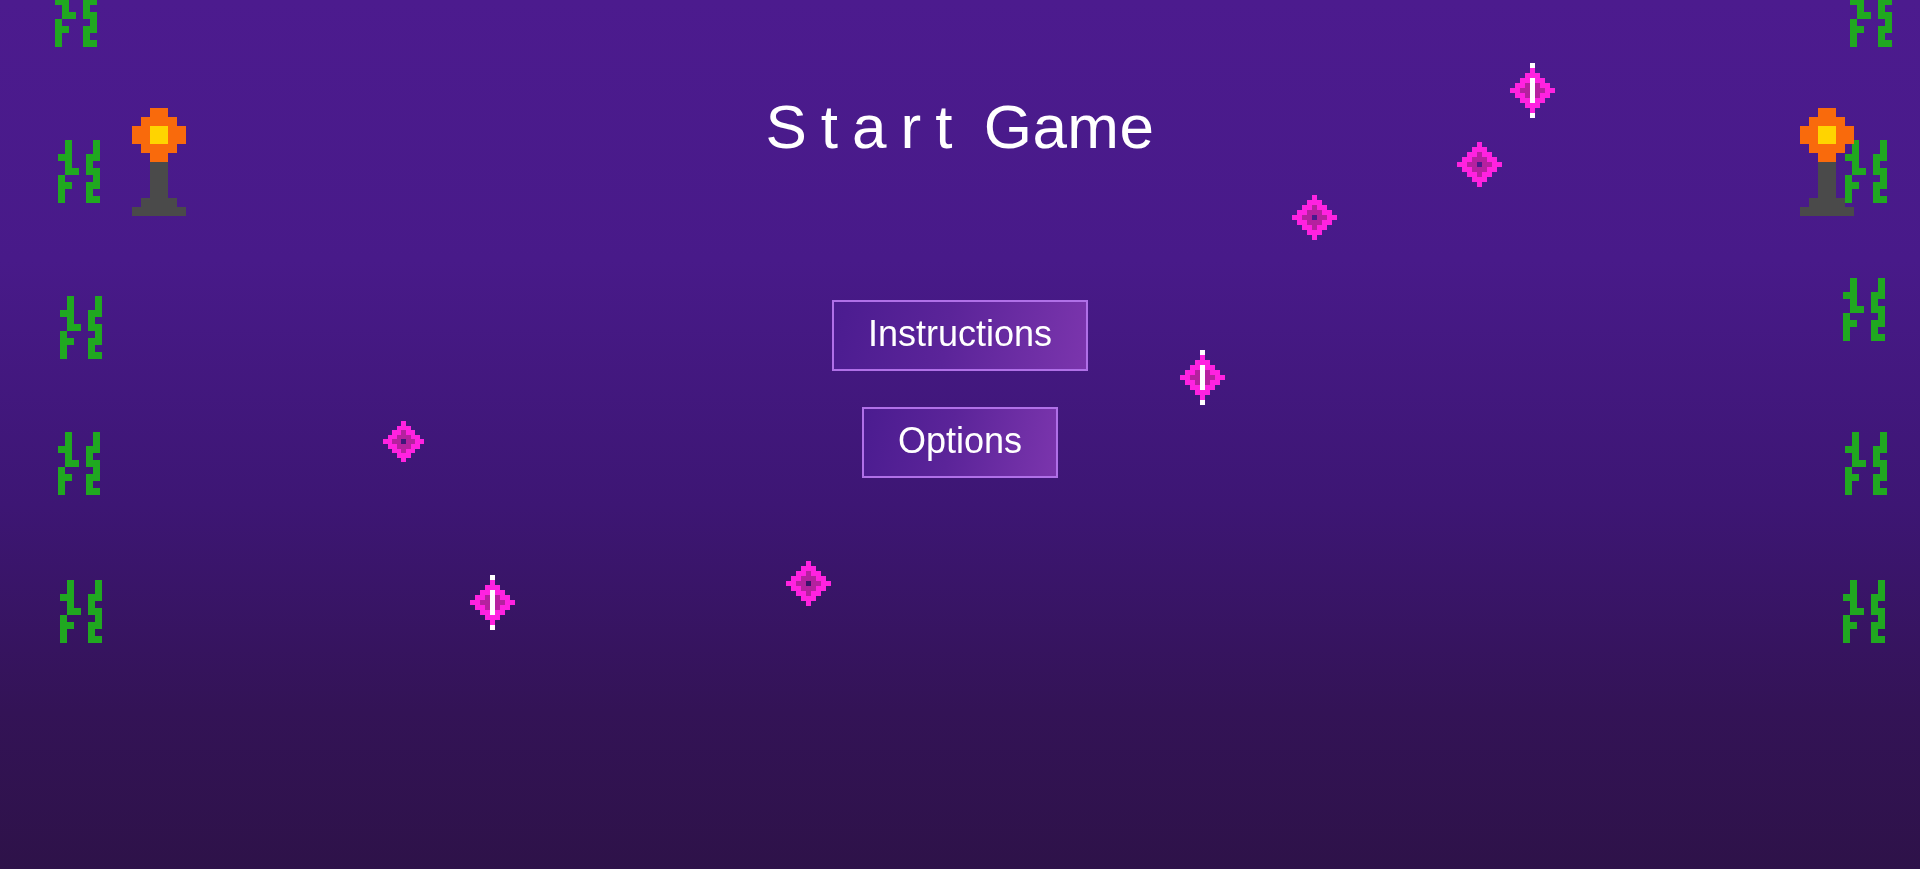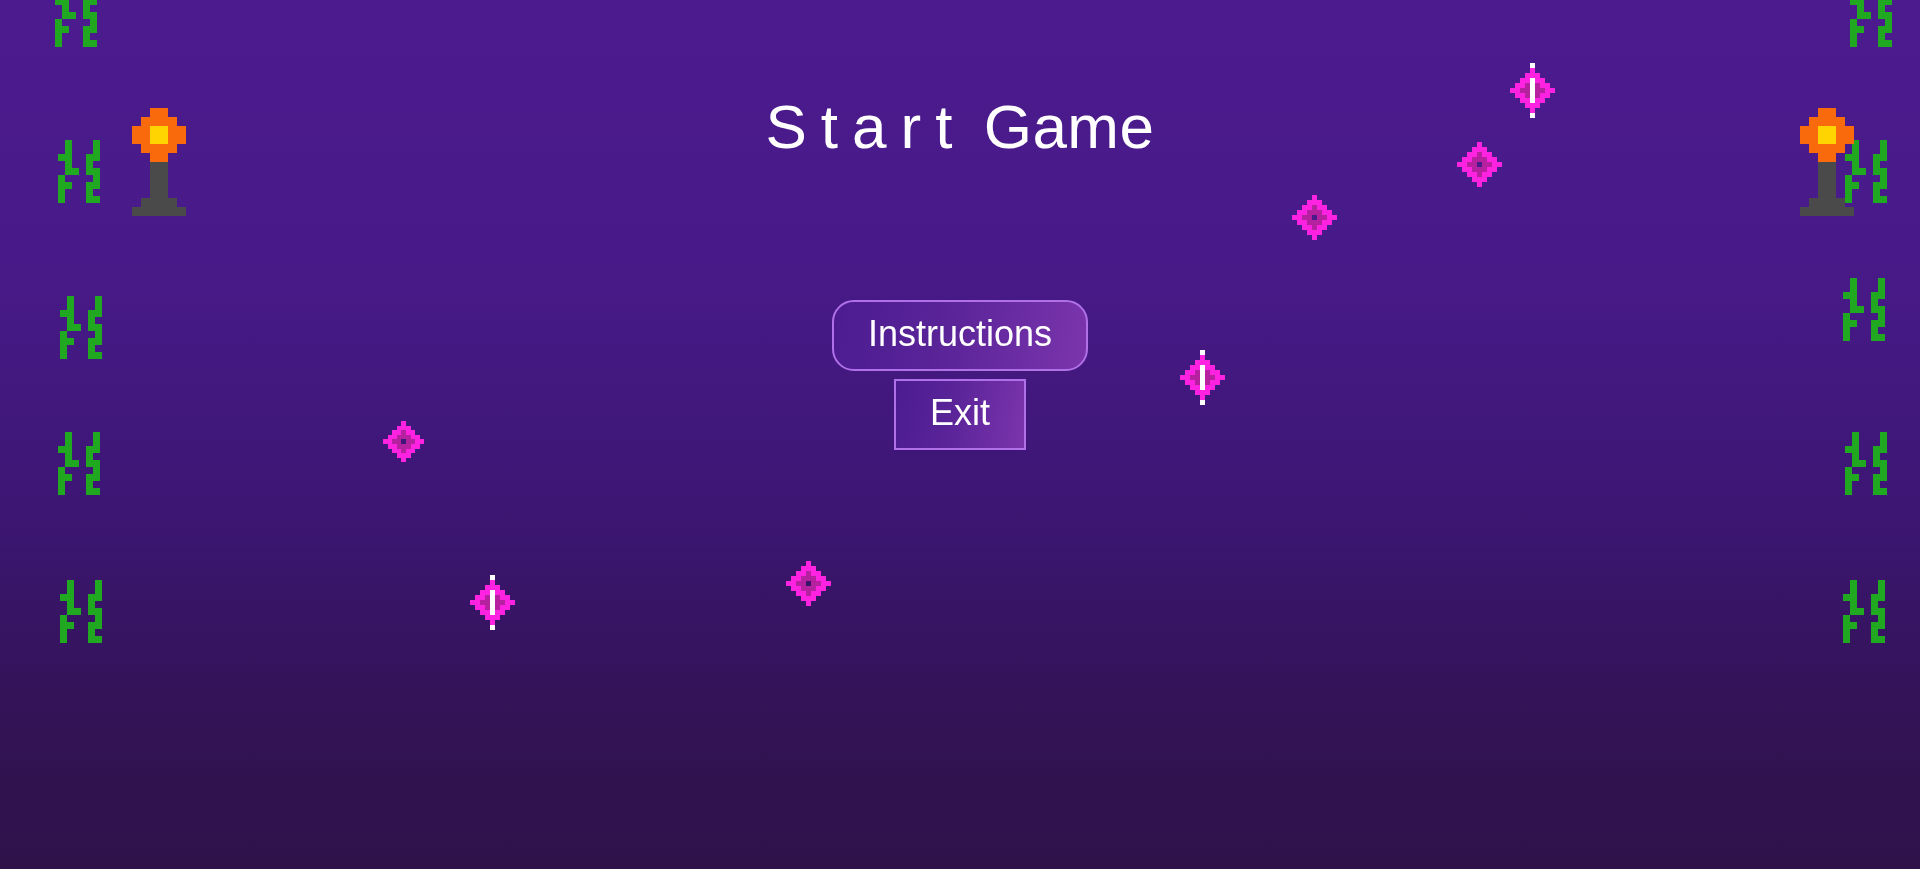--- a/index.html
+++ b/index.html
@@ -53,21 +53,21 @@
     line-height:1;
     text-align:center;
     border:2px solid #b070e8;
     background:linear-gradient(100deg, #4b1c90 0%, #5b2499 45%, #7b35ad 100%);
     padding:14px 34px 17px 34px;
     cursor:pointer;
     user-select:none;
     white-space:nowrap;
   }
   #btn-start  { padding-left:72px; padding-right:72px; margin-bottom:21px; }
-  #btn-instructions { margin-bottom:8px;border-radius:22px; }
+  #btn-instructions { margin-bottom:36px; }
   #btn-options { margin-bottom:20px; }
   #btn-exit { }
 
   
   .sprite { position:absolute; image-rendering:pixelated; }
   .px { position:absolute; }
 
   
   .plant { width:49px; height:63px; }
   .plant .px { background:#20a820; width:7px; height:7px; }
@@ -744,16 +744,16 @@
         <div class="px p-w" style="left: 20px; top: 45px; width: 5px; height: 5px;"></div>
       </div>
     </div>
 
   <div id="title-wrap">
     <h1 id="game-title"><span class="t-a">Start</span><span class="t-gap"> </span><span class="t-b">Game</span></h1>
   </div>
 
   <div id="menu">
     <button class="menu-btn" id="btn-instructions">Instructions</button>
-    <button class="menu-btn" id="btn-exit">Exit</button>
+    <button class="menu-btn" id="btn-options">Options</button>
   </div>
 
 </div>
 
 </body></html>

